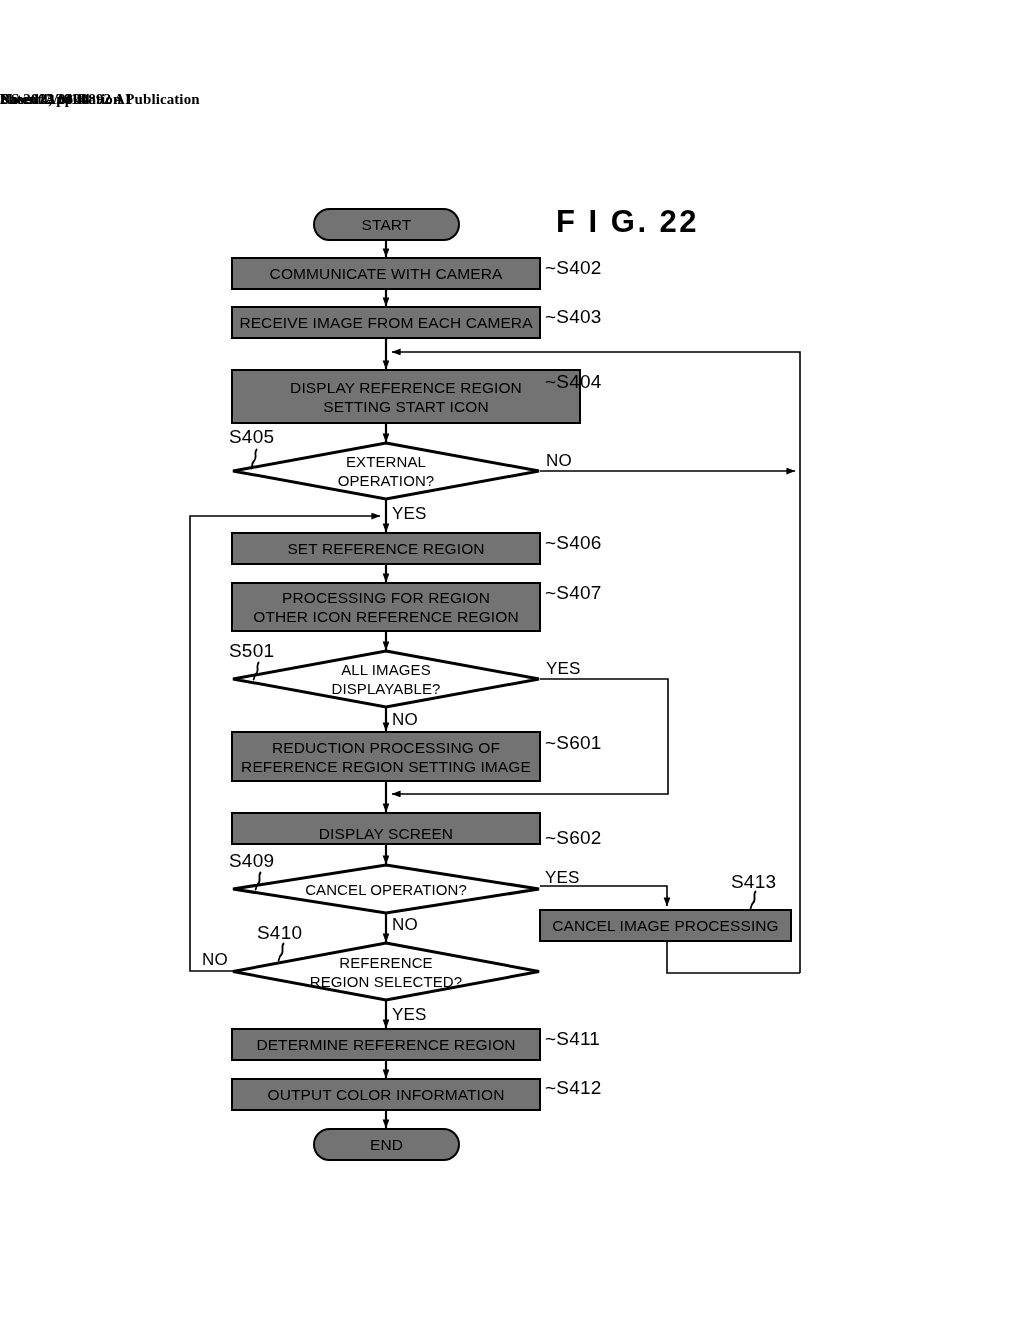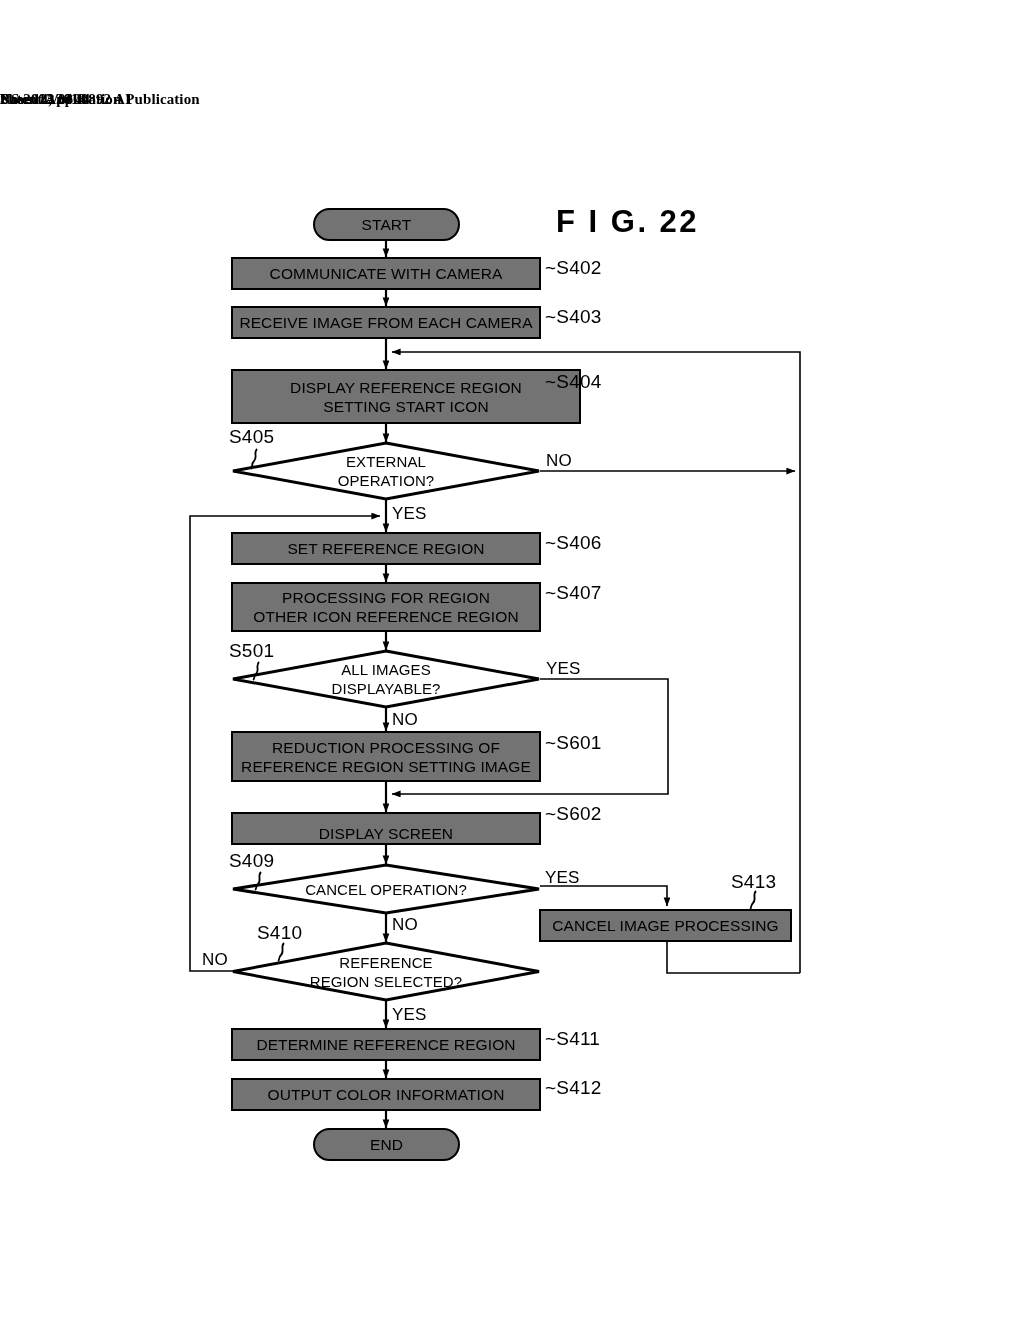--- a/index.html
+++ b/index.html
@@ -276,21 +276,21 @@
   <span>REDUCTION PROCESSING OF
 REFERENCE REGION SETTING IMAGE</span>
 </div>
 <div class="stepref" style="left:545px; top:733px;">
   <span class="tilde">~</span><span>S601</span>
 </div>
 
 <div class="node process" style="left:231px; top:812px; width:310px; height:33px;align-items:flex-end;">
   <span>DISPLAY SCREEN</span>
 </div>
-<div class="stepref" style="left:545px; top:804px;">
+<div class="stepref" style="left:545px; top:828px;">
   <span class="tilde">~</span><span>S602</span>
 </div>
 
 <div class="decision" style="left:232px; top:864px; width:308px; height:50px;">
   <svg width="308" height="50" viewBox="0 0 308 50">
     <polygon points="154,1 307,25 154,49 1,25" fill="#fff" stroke="#000" stroke-width="3"></polygon>
   </svg>
   <div class="dlabel">CANCEL OPERATION?</div>
 </div>
 <div class="stepref" style="left:229px; top:851px;">

